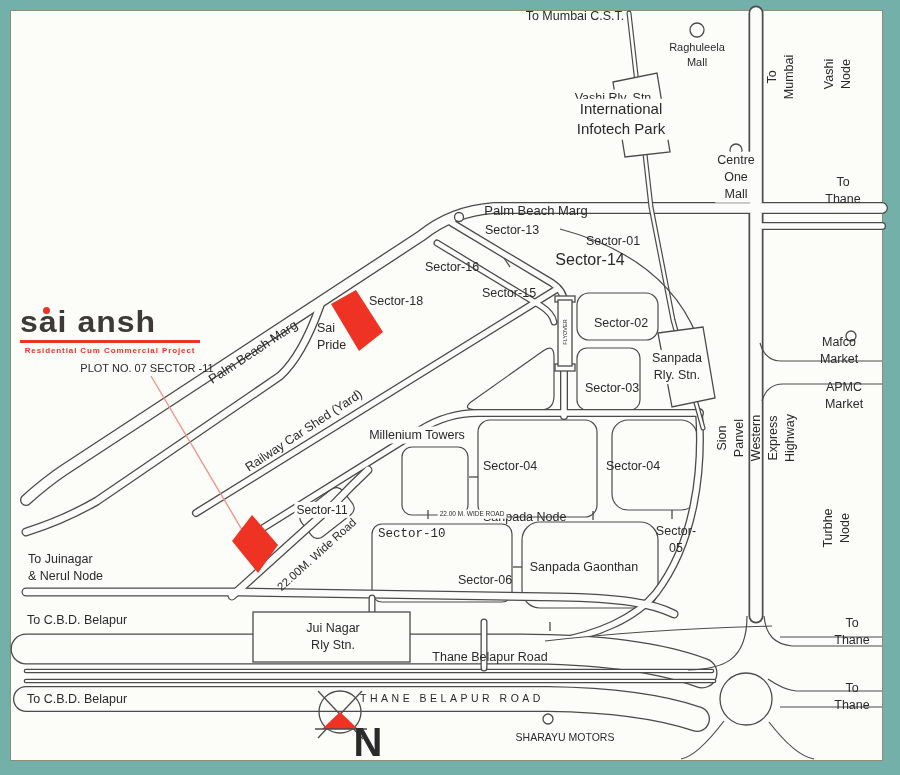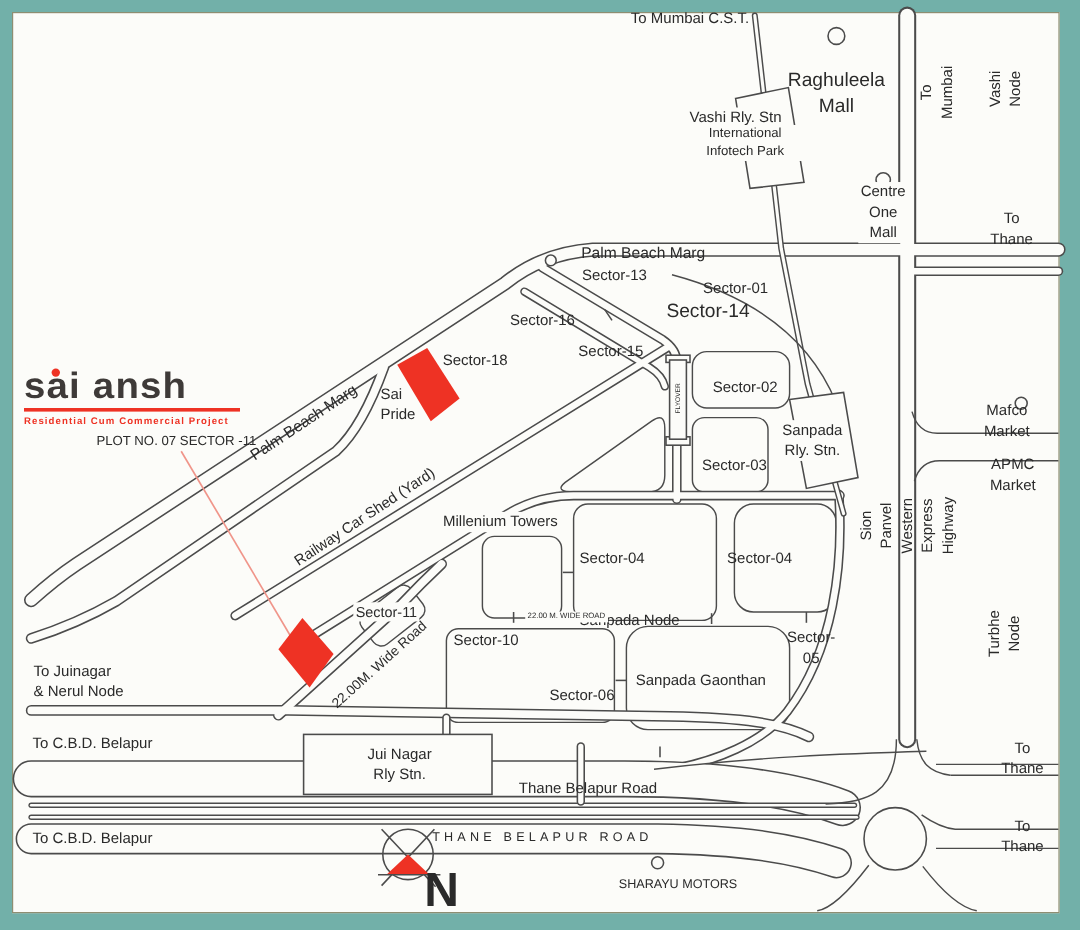--- a/index.html
+++ b/index.html
@@ -1,37 +1,37 @@
 <!DOCTYPE html>
 <html style="--frame: #72b0a9; --map-bg: #fcfcf9; --line: #4b4b4b; --red: #ee3224; --leader: #f0958a; --logo: #3e3a38;"><head>
 <meta charset="utf-8">
 <style>
   html,body{margin:0;padding:0;}
   body{font-family:"Liberation Sans","DejaVu Sans",sans-serif;}
   .stage{position:relative;width:900px;height:775px;background:var(--frame,#72b0a9);overflow:hidden;}
   .map{position:absolute;left:10px;top:10px;width:873px;height:751px;background:var(--map-bg,#fcfcf9);
        border:1px solid #8e8e72;box-sizing:border-box;}
   svg.net{position:absolute;left:0;top:0;}
-  .labels{position:absolute;left:0;top:0;width:716px;height:775px;pointer-events:none;}
+  .labels{position:absolute;left:0;top:0;width:716px;height:775px;pointer-events:none;padding-left:13px;}
   .lbl{position:absolute;white-space:pre-line;text-align:center;line-height:1.35;color:#2a2a2a;}
   .casing{fill:none;stroke:var(--line,#4b4b4b);stroke-linecap:round;}
   .roadfill{fill:none;stroke:var(--map-bg,#fcfcf9);stroke-linecap:round;}
   .thin{fill:none;stroke:var(--line,#4b4b4b);stroke-width:1.2;}
   .block{fill:var(--map-bg,#fcfcf9);stroke:var(--line,#4b4b4b);stroke-width:1.2;}
   .bld{fill:var(--map-bg,#fcfcf9);stroke:var(--line,#4b4b4b);stroke-width:1.3;}
   .mk{fill:var(--map-bg,#fcfcf9);stroke:var(--line,#4b4b4b);stroke-width:1.3;}
   .plot{fill:var(--red,#ee3224);}
   .tick{stroke:var(--line,#4b4b4b);stroke-width:1.3;}
   .leader{stroke:var(--leader,#f0958a);stroke-width:1.4;fill:none;}
   .logo{position:absolute;left:20px;top:306px;width:180px;}
   .logo-brand{position:relative;font-weight:700;font-size:32px;color:var(--logo,#3e3a38);line-height:1;
               letter-spacing:1px;transform:scaleY(.95);transform-origin:left top;}
   .logo-dot{position:absolute;left:43px;top:307px;width:7px;height:7px;border-radius:50%;background:var(--red,#ee3224);}
   .logo-rule{height:3px;background:var(--red,#ee3224);margin:2px 0 3px;}
-  .logo-tagline{font-size:8px;font-weight:700;letter-spacing:.9px;color:var(--red,#ee3224);white-space:nowrap;}
+  .logo-tagline{font-size:8px;font-weight:700;letter-spacing:.9px;color:var(--red,#ee3224);white-space:nowrap;text-align:center;}
 </style>
 </head>
 <body>
 
 <div class="stage">
   <div class="map"></div>
 
   <svg class="net" width="900" height="775" viewBox="0 0 900 775">
     <defs>
       <path id="p-a" d="M26,649 L520,649 C600,649 662,658 702,673"></path>
@@ -165,24 +165,24 @@
       <line class="tick" x1="672" y1="510" x2="672" y2="519"></line>
       <line class="tick" x1="469" y1="477" x2="478" y2="477"></line>
       <line class="tick" x1="513" y1="567" x2="522" y2="567"></line>
       <line class="tick" x1="504" y1="258" x2="510" y2="267"></line>
       <line class="tick" x1="550" y1="622" x2="550" y2="631"></line>
     </g>
   </svg>
 
   <div class="labels">
       <div class="lbl" style="left: 575px; top: 16px; font-size: 12.5px; transform: translate(-50%, -50%) rotate(0deg);">To Mumbai C.S.T.</div>
-      <div class="lbl" style="left: 697px; top: 55px; font-size: 16px; transform: translate(-50%, -50%) rotate(0deg); margin-top: 23px;">Raghuleela
+      <div class="lbl" style="left: 697px; top: 55px; font-size: 11px; transform: translate(-50%, -50%) rotate(0deg);">Raghuleela
 Mall</div>
       <div class="lbl" style="left: 613px; top: 98px; font-size: 12.5px; background: var(--map-bg); padding: 0px 2px; transform: translate(-50%, -50%) rotate(0deg);">Vashi Rly. Stn</div>
-      <div class="lbl" style="left: 621px; top: 119px; font-size: 11px; background: var(--map-bg); padding: 0px 2px; transform: translate(-50%, -50%) rotate(0deg); text-align: center;">International Infotech Park</div>
+      <div class="lbl" style="left: 621px; top: 119px; font-size: 15px; background: var(--map-bg); padding: 0px 2px; transform: translate(-50%, -50%) rotate(0deg); text-align: center;">International Infotech Park</div>
       <div class="lbl" style="left: 781px; top: 77px; font-size: 12.5px; transform: translate(-50%, -50%) rotate(-90deg);">To Mumbai</div>
       <div class="lbl" style="left: 838px; top: 74px; font-size: 12.5px; transform: translate(-50%, -50%) rotate(-90deg);">Vashi Node</div>
       <div class="lbl" style="left: 736px; top: 177px; font-size: 12.5px; background: var(--map-bg); padding: 0px 2px; transform: translate(-50%, -50%) rotate(0deg);">Centre One
 Mall</div>
       <div class="lbl" style="left: 843px; top: 191px; font-size: 12.5px; transform: translate(-50%, -50%) rotate(0deg);">To Thane</div>
       <div class="lbl" style="left: 536px; top: 211px; font-size: 13px; transform: translate(-50%, -50%) rotate(0deg);">Palm Beach Marg</div>
       <div class="lbl" style="left: 512px; top: 230px; font-size: 12.5px; transform: translate(-50%, -50%) rotate(0deg);">Sector-13</div>
       <div class="lbl" style="left: 613px; top: 241px; font-size: 12.5px; transform: translate(-50%, -50%) rotate(0deg);">Sector-01</div>
       <div class="lbl" style="left: 590px; top: 260px; font-size: 16px; transform: translate(-50%, -50%) rotate(0deg);">Sector-14</div>
       <div class="lbl" style="left: 452px; top: 267px; font-size: 12.5px; transform: translate(-50%, -50%) rotate(0deg);">Sector-16</div>
@@ -198,21 +198,21 @@
       <div class="lbl" style="left: 844px; top: 396px; font-size: 12.5px; transform: translate(-50%, -50%) rotate(0deg);">APMC Market</div>
       <div class="lbl" style="left: 304px; top: 431px; font-size: 12.5px; transform: translate(-50%, -50%) rotate(-33.5deg);">Railway Car Shed (Yard)</div>
       <div class="lbl" style="left: 417px; top: 435px; font-size: 12.5px; background: var(--map-bg); padding: 0px 2px; transform: translate(-50%, -50%) rotate(0deg);">Millenium Towers</div>
       <div class="lbl" style="left: 483px; top: 466px; font-size: 12.5px; text-align: left; transform: translate(0px, -50%) rotate(0deg);">Sector-04</div>
       <div class="lbl" style="left: 483px; top: 490px; font-size: 12.5px; text-align: left; transform: translate(0px, -50%) rotate(0deg); margin-top: 27px;">Sanpada Node</div>
       <div class="lbl" style="left: 633px; top: 466px; font-size: 12.5px; transform: translate(-50%, -50%) rotate(0deg);">Sector-04</div>
       <div class="lbl" style="left: 756px; top: 438px; font-size: 12.5px; transform: translate(-50%, -50%) rotate(-90deg);">Sion Panvel Western Express Highway</div>
       <div class="lbl" style="left: 837px; top: 528px; font-size: 12.5px; transform: translate(-50%, -50%) rotate(-90deg);">Turbhe Node</div>
       <div class="lbl" style="left: 322px; top: 510px; font-size: 12px; background: var(--map-bg); padding: 0px 2px; transform: translate(-50%, -50%) rotate(0deg);">Sector-11</div>
       <div class="lbl" style="left: 472px; top: 514px; font-size: 6.5px; background: var(--map-bg); padding: 0px 2px; transform: translate(-50%, -50%) rotate(0deg);">22.00 M. WIDE ROAD</div>
-      <div class="lbl" style="left: 378px; top: 534px; font-size: 12.5px; text-align: left; transform: translate(0px, -50%) rotate(0deg);">Sector-10</div>
+      <div class="lbl" style="left: 378px; top: 534px; font-size: 12.5px; text-align: left; transform: translate(0px, -50%) rotate(0deg); font-family: Liberation Mono, monospace;">Sector-10</div>
       <div class="lbl" style="left: 676px; top: 540px; font-size: 12.5px; transform: translate(-50%, -50%) rotate(0deg);">Sector-05</div>
       <div class="lbl" style="left: 317px; top: 555px; font-size: 11.5px; transform: translate(-50%, -50%) rotate(-42deg);">22.00M. Wide Road</div>
       <div class="lbl" style="left: 485px; top: 580px; font-size: 12.5px; transform: translate(-50%, -50%) rotate(0deg);">Sector-06</div>
       <div class="lbl" style="left: 584px; top: 567px; font-size: 12.5px; transform: translate(-50%, -50%) rotate(0deg);">Sanpada Gaonthan</div>
       <div class="lbl" style="left: 28px; top: 568px; font-size: 12.5px; text-align: left; transform: translate(0px, -50%) rotate(0deg);">To Juinagar
 &amp; Nerul Node</div>
       <div class="lbl" style="left: 27px; top: 620px; font-size: 12.5px; text-align: left; transform: translate(0px, -50%) rotate(0deg);">To C.B.D. Belapur</div>
       <div class="lbl" style="left: 333px; top: 637px; font-size: 12.5px; transform: translate(-50%, -50%) rotate(0deg);">Jui Nagar
 Rly Stn.</div>
       <div class="lbl" style="left: 490px; top: 657px; font-size: 12.5px; transform: translate(-50%, -50%) rotate(0deg);">Thane Belapur Road</div>

